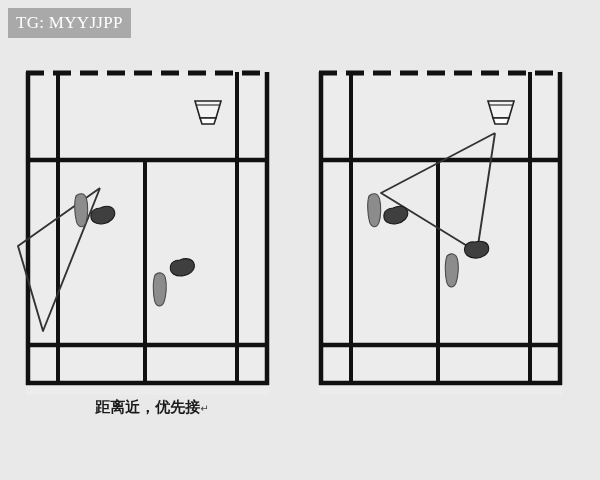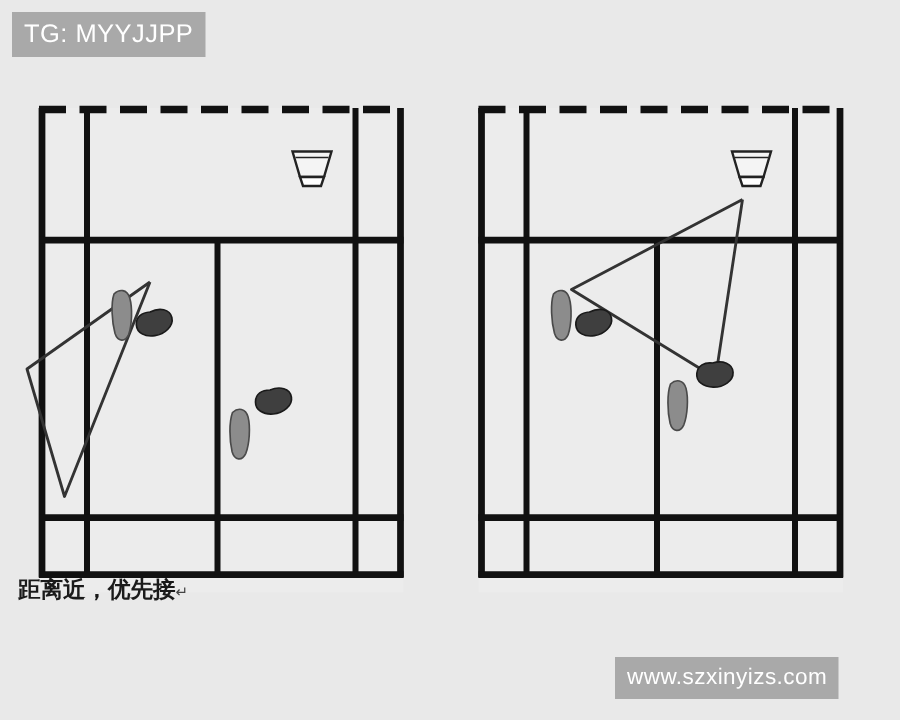--- a/index.html
+++ b/index.html
@@ -14,31 +14,32 @@
   .watermark{
     position:absolute;
     background:#a9a9a9;
     color:#ffffff;
     font-size:17px;
     line-height:26px;
     padding:2px 8px 2px 8px;
     white-space:nowrap;
     letter-spacing:.3px;
   }
-  #wm-top{left:8px;top:8px;}
+  #wm-top{left:8px;top:8px;font-family:Liberation Serif, serif;}
   #wm-bottom{left:410px;top:438px;font-size:15px;line-height:24px;}
 
   .diagram{position:absolute;top:60px;width:280px;height:350px;}
   #diagram-left{left:12px;}
   #diagram-right{left:305px;}
 
   .caption{
     position:absolute;
-    top:384px;
+    top:398px;
     width:280px;
+    text-align:center;
     font-size:15px;
     font-weight:bold;
     color:#1a1a1a;
     font-family:"DejaVu Sans","Liberation Sans",sans-serif;
   }
   #caption-left{left:12px;}
   #caption-right{left:305px;}
   .caption .pilcrow{font-size:10px;font-weight:normal;color:#444;}
   svg{display:block;}
 </style>
@@ -155,15 +156,14 @@
       <g transform="translate(142,196) rotate(-6)">
         <use href="#foot-light-r"></use>
       </g>
       <g transform="translate(170,182) rotate(28)">
         <use href="#foot-dark-r"></use>
       </g>
     </svg>
   </div>
 
 
-  <div class="watermark" id="wm-bottom">www.szxinyizs.com</div>
 
 </div>
 
 </body></html>

